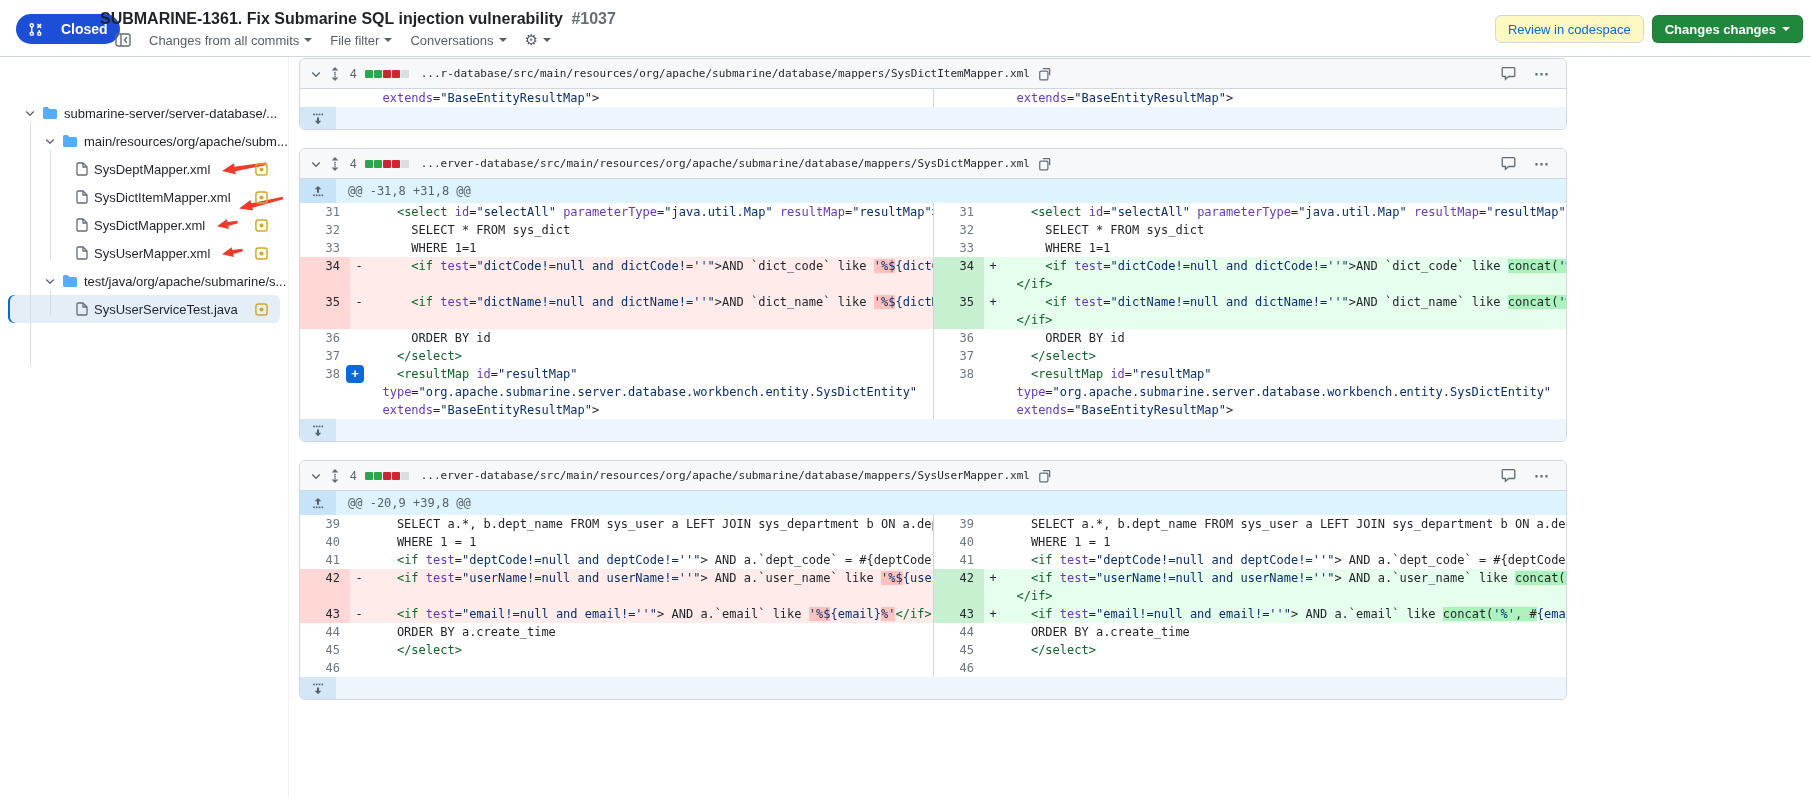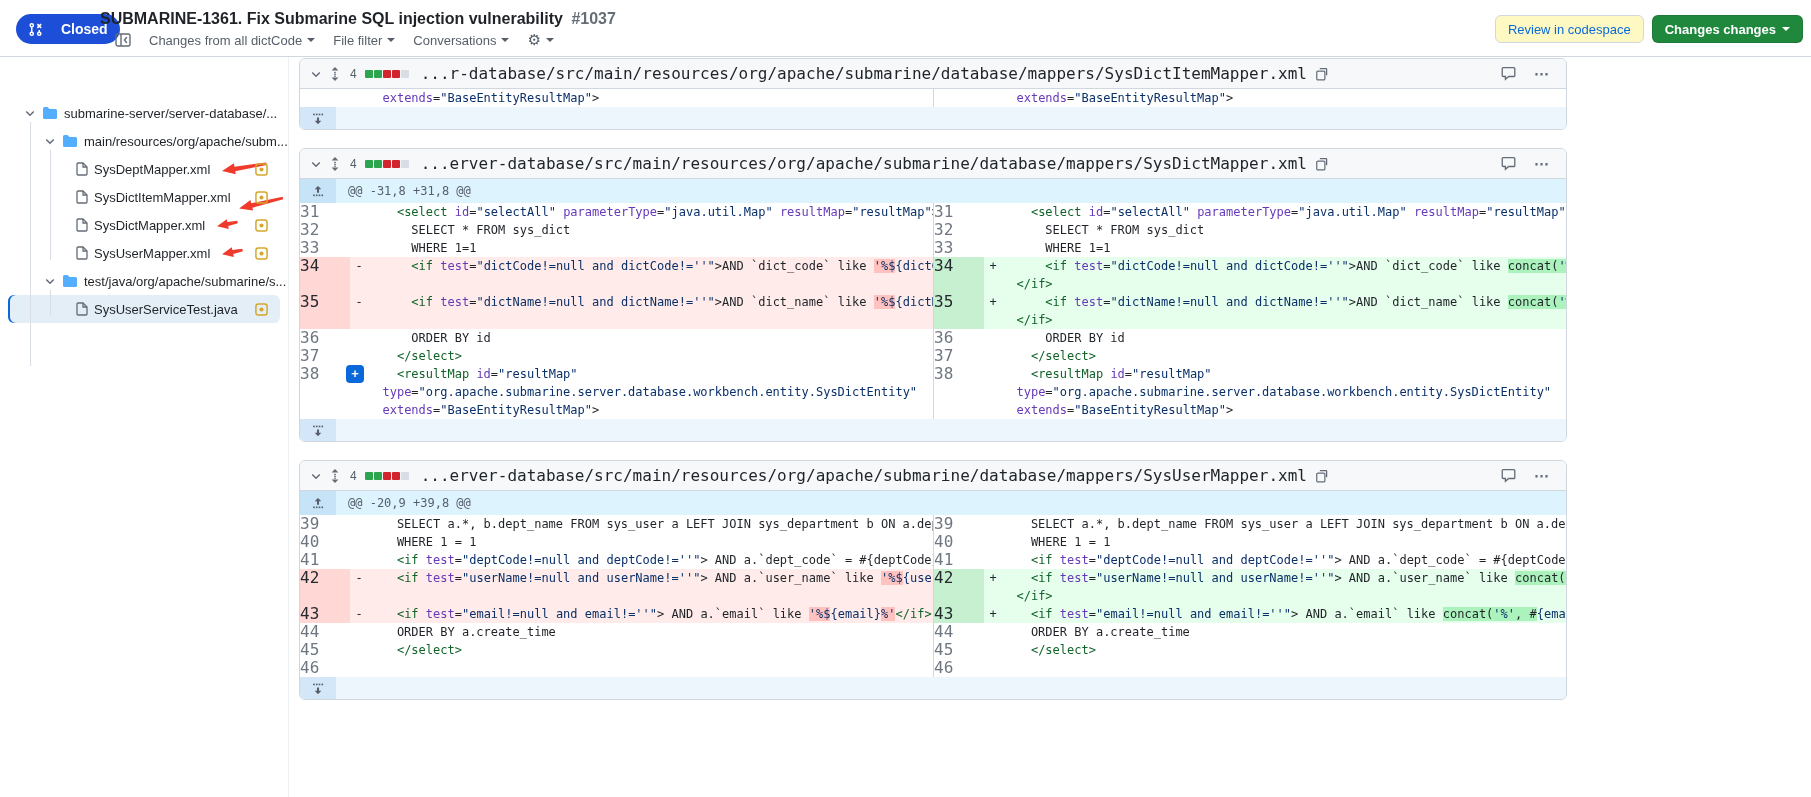--- a/index.html
+++ b/index.html
@@ -50,41 +50,41 @@
   
   .diff-main { position:absolute; left:299px; top:58px; width:1268px; }
   .diff-card { width:1268px; border:1px solid #d0d7de; border-radius:6px; background:#fff;
     margin-bottom:18px; overflow:hidden; }
   .file-header { height:30px; background:#f6f8fa; border-bottom:1px solid #d0d7de;
     display:flex; align-items:center; gap:8px; padding:0 10px; }
   .fh-count { font-size:12px; color:#57606a; margin-left:2px; }
   .diffstat { display:flex; gap:1px; }
   .sq { width:8px; height:8px; border-radius:1px; display:inline-block; }
   .sq.a { background:#2da44e; } .sq.d { background:#d1242f; } .sq.n { background:#d8dee4; }
-  .fh-path { font-family:"DejaVu Sans Mono", monospace; font-size:16px; color:#1f2328; margin-left:4px; }
+  .fh-path { font-family:"DejaVu Sans Mono", monospace; font-size:11px; color:#1f2328; margin-left:4px; }
   .icon-btn { background:none; border:none; cursor:pointer; display:flex; align-items:center; padding:0; }
   .fh-right { margin-left:auto; display:flex; align-items:center; gap:18px; padding-right:6px; }
   .kebab { font-size:15px; color:#636c76; letter-spacing:1px; font-weight:700; line-height:1; }
 
   .hunk { display:flex; height:24px; }
   .hunk-box { width:36px; background:#c6e3f8; display:flex; align-items:center; justify-content:center;
     border:none; cursor:pointer; }
   .hunk-text { flex:1; background:#ddf4ff; font-family:"DejaVu Sans Mono", monospace; font-size:12px;
     color:#57606a; line-height:24px; padding-left:12px; }
 
   .strip { display:flex; height:22px; }
   .strip-box { width:36px; background:#d4e7f9; display:flex; align-items:center; justify-content:center;
     border:none; cursor:pointer; }
   .strip-rest { flex:1; background:#eef6fd; }
 
   .drow { display:flex; align-items:stretch; }
   .half { display:flex; width:50%; position:relative; }
   .half.r { border-left:1px solid #d0d7de; }
-  .ln { width:50px; flex:none; text-align:left; padding-right:10px;
-    font-family:"DejaVu Sans Mono", monospace; font-size:16px; line-height:18px; color:#6e7781; cursor:pointer; }
+  .ln { width:50px; flex:none; text-align:right; padding-right:10px;
+    font-family:"DejaVu Sans Mono", monospace; font-size:12px; line-height:18px; color:#6e7781; cursor:pointer; }
   .sg { width:18px; flex:none; text-align:center; font-family:"DejaVu Sans Mono", monospace;
     font-size:12px; line-height:18px; color:#24292f; }
   .code { flex:1; font-family:"DejaVu Sans Mono", monospace; font-size:12px; line-height:18px;
     white-space:pre; overflow:hidden; }
   .code-line { height:18px; }
   .k-ctx { background:#fff; }
   .k-del { background:#ffebe9; } .k-del .ln { background:#ffd7d5; color:#24292f; }
   .k-add { background:#e6ffec; } .k-add .ln { background:#c7f0d0; color:#24292f; }
   .seg.p { color:#1f2328; } .seg.tag { color:#116329; } .seg.attr { color:#6639ba; }
   .seg.str { color:#0a3069; }
@@ -116,21 +116,21 @@
   </div>
   <div class="pr-toolbar">
     <span class="icon-btn">
       <svg width="16" height="14" viewBox="0 0 16 14" fill="none" stroke="#636c76" stroke-width="1.4">
         <rect x="1" y="1" width="14" height="12" rx="2"></rect>
           <path d="M6 1v12"></path>
         <path d="M11.5 4.5l-2 2.5 2 2.5" stroke-linecap="round"></path>
       </svg>
     </span>
     <button class="tb-item">
-      <span>Changes from all dictCode</span>
+      <span>Changes from all commits</span>
         <span class="caret"></span>
     </button>
     <button class="tb-item">
       <span>File filter</span>
         <span class="caret"></span>
     </button>
     <button class="tb-item">
       <span>Conversations</span>
         <span class="caret"></span>
     </button>

